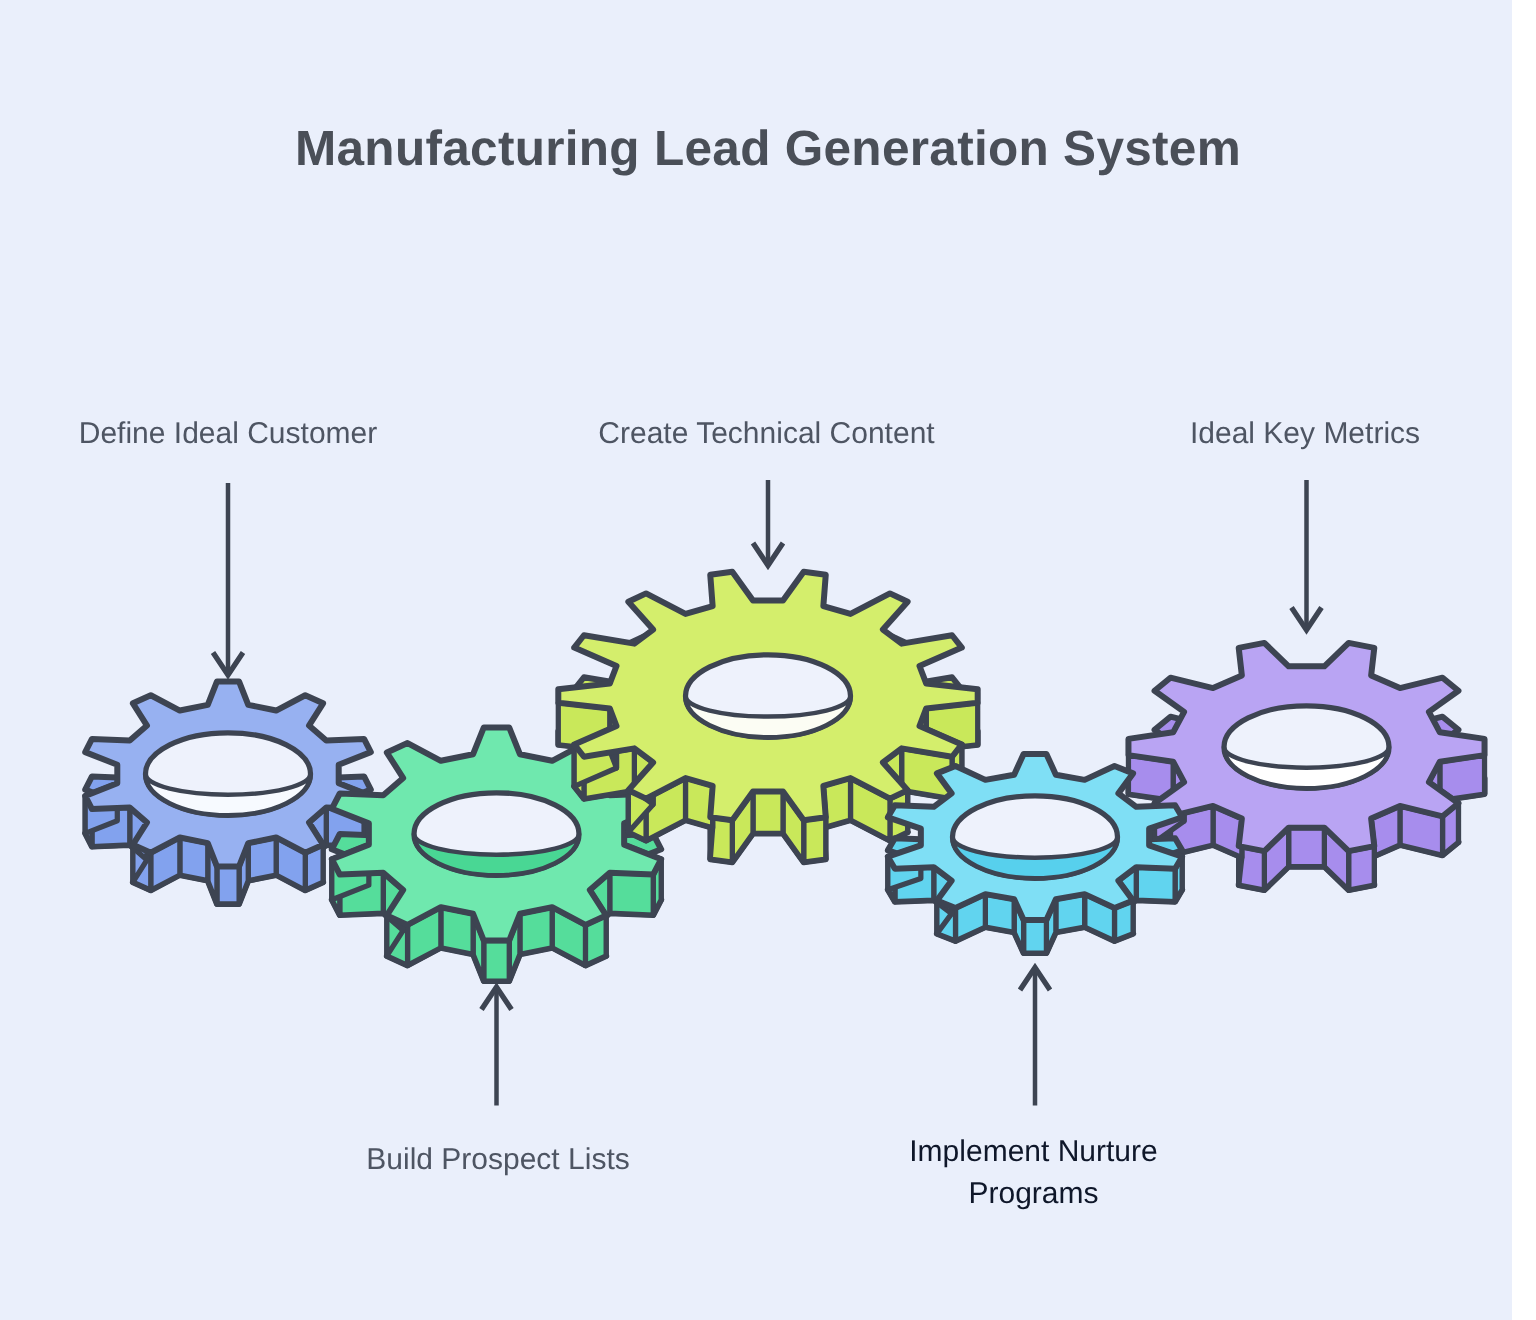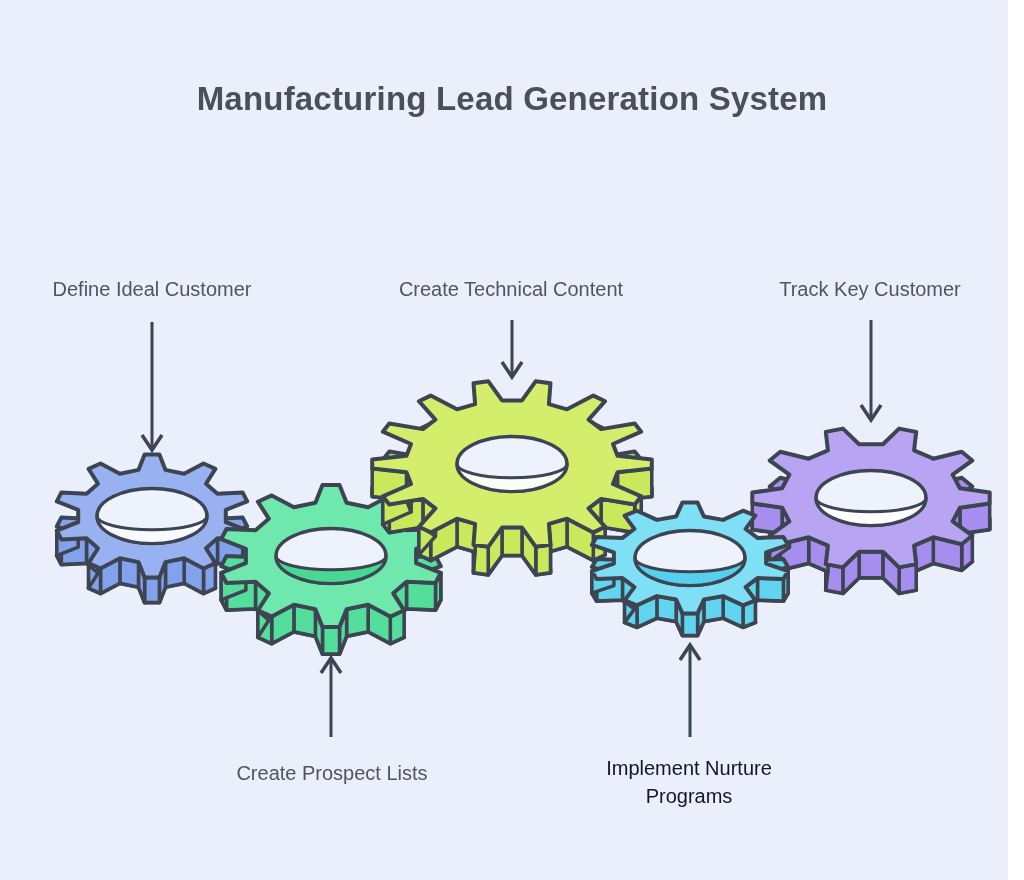--- a/index.html
+++ b/index.html
@@ -196,16 +196,16 @@
         <path d="M 321 673 L 331 658 L 341 673" fill="none" stroke="#3d4452" stroke-width="3.5" stroke-linejoin="miter"></path>
       </g>
       <g>
         <line x1="690" y1="737" x2="690" y2="647" stroke="#3d4452" stroke-width="3"></line>
         <path d="M 680 660 L 690 645 L 700 660" fill="none" stroke="#3d4452" stroke-width="3.5" stroke-linejoin="miter"></path>
       </g>
     </svg>
 
   <div class="label label-define" style="color: rgb(78, 85, 99);">Define Ideal Customer</div>
   <div class="label label-create" style="color: rgb(78, 85, 99);">Create Technical Content</div>
-  <div class="label label-track" style="color: rgb(78, 85, 99);">Track Key Customer</div>
-  <div class="label label-build" style="color: rgb(78, 85, 99);">Create Prospect Lists</div>
+  <div class="label label-track" style="color: rgb(78, 85, 99);">Ideal Key Metrics</div>
+  <div class="label label-build" style="color: rgb(78, 85, 99);">Build Prospect Lists</div>
   <div class="label label-nurture" style="color: #0f172a;">Implement Nurture Programs</div>
 </div>
 
 </body></html>

